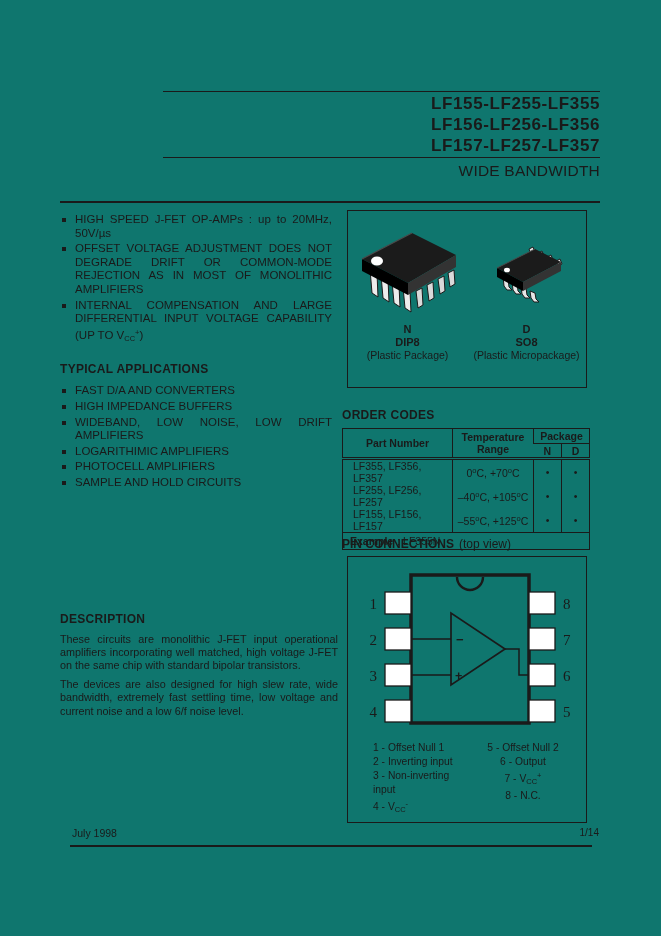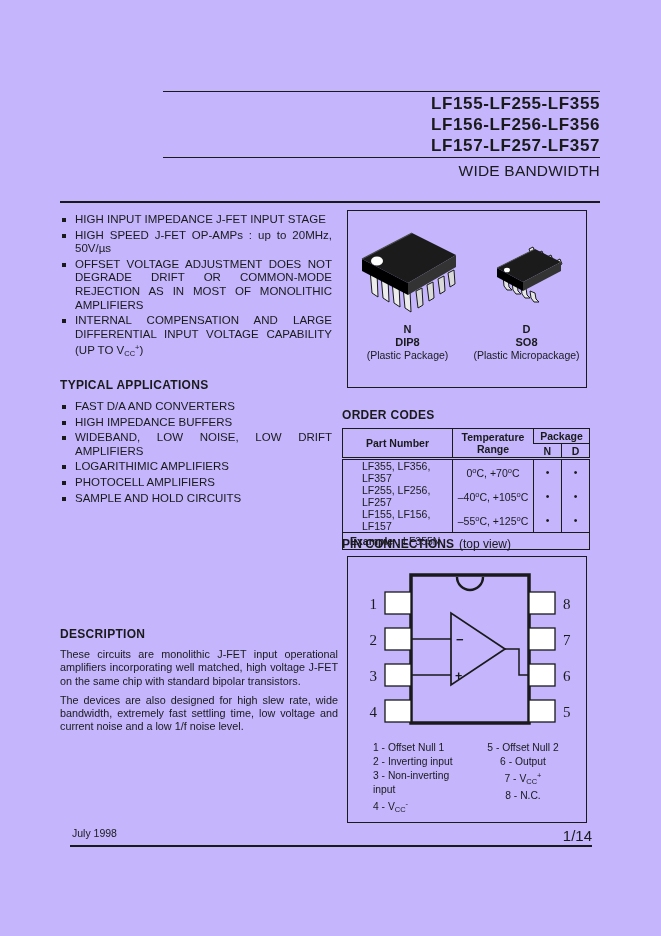--- a/index.html
+++ b/index.html
@@ -1,19 +1,19 @@
 <!DOCTYPE html>
 <html><head>
 <meta charset="utf-8">
 <style>
   * { margin:0; padding:0; box-sizing:border-box; }
   html,body { background:#e9e9e9; }
   .page {
     position:relative; width:661px; height:936px; margin:0 auto;
-    background:#c4b5fd; color:#1a1a1a; overflow:hidden;
+    background:#0f766e; color:#1a1a1a; overflow:hidden;
     font-family:"Liberation Sans", sans-serif;
   }
   .rule { position:absolute; background:#1a1a1a; }
   #rule-top    { left:163px; top:91px;  width:437px; height:1.4px; }
   #rule-mid    { left:163px; top:157px; width:437px; height:1.4px; }
   #rule-full   { left:60px;  top:201px; width:540px; height:2px; }
   #rule-footer { left:70px;  top:845px; width:522px; height:2px; }
 
   .part-numbers {
     position:absolute; right:61px; top:93px; text-align:right;
@@ -66,42 +66,42 @@
   .order-codes th:first-child, .order-codes td:first-child { border-left:none; }
   .order-codes col.c-part { width:110px; }
   .order-codes col.c-temp { width:81px; }
   .order-codes col.c-n { width:28px; }
   .order-codes col.c-d { width:28px; }
   th.hdr { font-weight:bold; text-align:center; }
   tr.hdr-row1 th { border-bottom:1px solid #1a1a1a; height:15px; }
   th.span2 { border-bottom:3px double #1a1a1a !important; }
   tr.hdr-row2 th { border-bottom:3px double #1a1a1a; height:15px; }
   tr.data-row td { height:18px; }
-  tr.data-row td.part { text-align:left; padding-left:19px; }
+  tr.data-row td.part { text-align:left; padding-left:10px; }
   tr.data-row td.temp, tr.data-row td.pkg { text-align:center; }
   tr.example-row td {
     border-top:1px solid #1a1a1a; height:17px; text-align:left; padding-left:7px;
   }
   .ex-label { font-weight:bold; }
   .ex-value { margin-left:4px; }
 
   .pin-section-title { position:absolute; left:342px; top:537px; font-size:12px; font-weight:bold; }
   .pin-section-title .suffix { font-weight:normal; margin-left:5px; }
   .pin-box {
     position:absolute; left:347px; top:556px; width:240px; height:267px;
     border:1.5px solid #1a1a1a;
   }
   .pin-box svg.pindia { display:block; margin:10px auto 2px auto; }
   .pin-labels { display:flex; margin:4px 0 0 25px; }
   .pin-labels .col { font-size:10.3px; line-height:14px; }
   .pin-labels .col.l { width:100px; }
   .pin-labels .col.r { width:100px;text-align:center; }
 
   .footer-date { position:absolute; left:72px;  top:827px; font-size:10.5px; }
-  .footer-page { position:absolute; right:69px; top:827px; font-size:15px; }
+  .footer-page { position:absolute; right:62px; top:827px; font-size:10px; }
 
   text.pin-num { font-family:"Liberation Serif", serif; font-size:15px; fill:#1a1a1a; }
   text.opamp-sign { font-family:"Liberation Sans", sans-serif; fill:#1a1a1a; }
 </style>
 </head>
 <body>
 
 <div class="page">
 
   <div class="rule" id="rule-top"></div>
@@ -114,41 +114,40 @@
     <div>LF157-LF257-LF357</div>
   </div>
 
   <div class="subtitle">
     <div>WIDE BANDWIDTH</div>
   </div>
 
   <div class="left-col">
 
     <ul class="blist">
-      <li>HIGH INPUT IMPEDANCE J-FET INPUT STAGE</li>
       <li>HIGH SPEED J-FET OP-AMPs : up to 20MHz, 50V/µs</li>
       <li>OFFSET VOLTAGE ADJUSTMENT DOES NOT DEGRADE DRIFT OR COMMON-MODE REJECTION AS IN MOST OF MONOLITHIC AMPLIFIERS</li>
       <li>INTERNAL COMPENSATION AND LARGE DIFFERENTIAL INPUT VOLTAGE CAPABILITY (UP TO V<sub>CC</sub><sup>+</sup>)</li>
     </ul>
 
     <div class="sec-title apps-title">TYPICAL APPLICATIONS</div>
 
     <ul class="blist">
       <li>FAST D/A AND CONVERTERS</li>
       <li>HIGH IMPEDANCE BUFFERS</li>
       <li>WIDEBAND, LOW NOISE, LOW DRIFT AMPLIFIERS</li>
       <li>LOGARITHIMIC AMPLIFIERS</li>
       <li>PHOTOCELL AMPLIFIERS</li>
       <li>SAMPLE AND HOLD CIRCUITS</li>
     </ul>
 
     <div class="sec-title desc-title">DESCRIPTION</div>
     <div class="desc">
       <p>These circuits are monolithic J-FET input operational amplifiers incorporating well matched, high voltage J-FET on the same chip with standard bipolar transistors.</p>
-      <p>The devices are also designed for high slew rate, wide bandwidth, extremely fast settling time, low voltage and current noise and a low 1/f noise level.</p>
+      <p>The devices are also designed for high slew rate, wide bandwidth, extremely fast settling time, low voltage and current noise and a low 6/f noise level.</p>
     </div>
   </div>
 
   <div class="pkg-box">
     <div class="pkg-cell">
       <div class="pkg-art">
         <svg width="116" height="98" viewBox="0 0 116 98">
           <g stroke="#1a1a1a" stroke-width="1" fill="#ececec">
             <path d="M20,46 l7,4 1,24 -6,-4 z"></path>
             <path d="M31,52 l7,4 1,23 -6,-4 z"></path>

